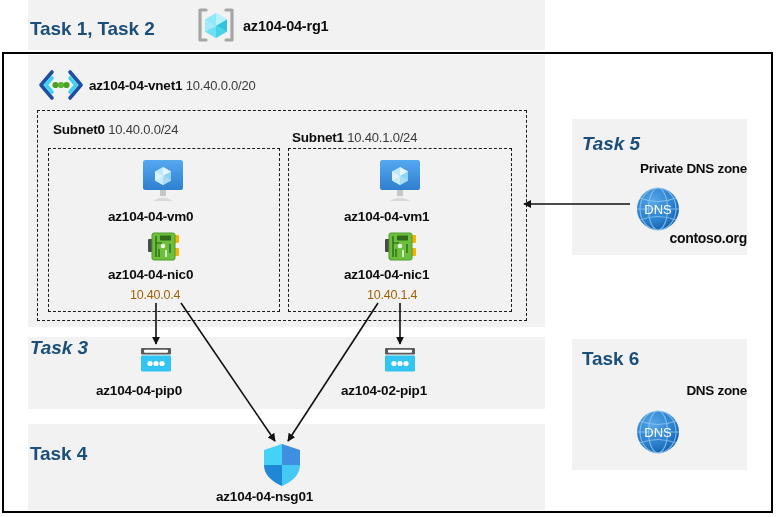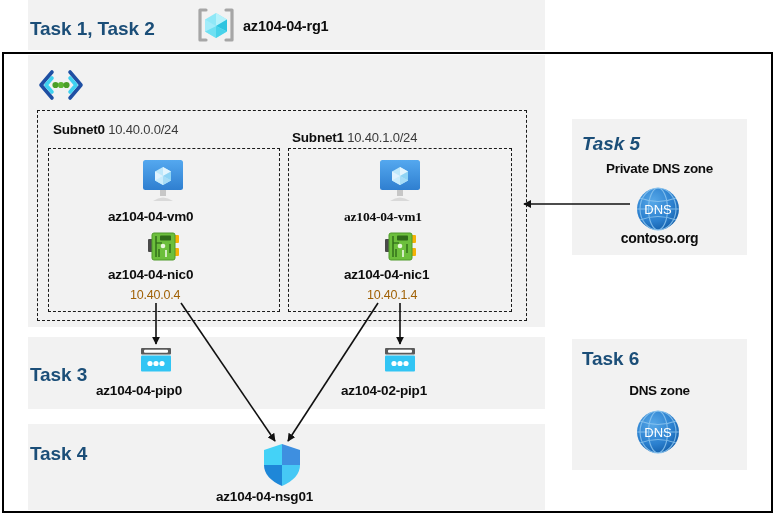--- a/index.html
+++ b/index.html
@@ -82,21 +82,21 @@
     font-weight: normal;
     color: #3a3a3a;
   }
   .zone-title {
     position: absolute;
     font-size: 13.5px;
     font-weight: bold;
     color: #0d0d0d;
     white-space: nowrap;
     letter-spacing: -0.3px;
-    text-align: center;
+    text-align: right;
   }
 
   
   .icon {
     position: absolute;
   }
   svg { display: block; overflow: visible; }
 
   
   #arrows {
@@ -139,20 +139,23 @@
       <path d="M14 2 L3 15 L14 28" fill="none" stroke="#1f4fa3" stroke-width="3.6" stroke-linecap="round" stroke-linejoin="round"></path>
       <path d="M14 8 L8 15 L14 22" fill="none" stroke="#3fd2f0" stroke-width="3.6" stroke-linecap="round" stroke-linejoin="round"></path>
       <path d="M32 2 L43 15 L32 28" fill="none" stroke="#1f4fa3" stroke-width="3.6" stroke-linecap="round" stroke-linejoin="round"></path>
       <path d="M32 8 L38 15 L32 22" fill="none" stroke="#3fd2f0" stroke-width="3.6" stroke-linecap="round" stroke-linejoin="round"></path>
       <circle cx="17.5" cy="15" r="3.1" fill="#4c9f27"></circle>
       <circle cx="23" cy="15" r="3.1" fill="#5cb531"></circle>
       <circle cx="28.5" cy="15" r="3.1" fill="#4c9f27"></circle>
     </svg>
   </div>
 
+  <div class="hdr-row" style="left:89px; top:76px;">
+    <span class="bold">az104-04-vnet1</span><span class="light">&nbsp;</span><span class="light">10.40.0.0/20</span>
+  </div>
 
   <div class="dashed" style="left:37px; top:110px; width:490px; height:211px;"></div>
 
   <div class="hdr-row" style="left:53px; top:120px;">
     <span class="bold">Subnet0</span><span class="light">&nbsp;</span><span class="light">10.40.0.0/24</span>
   </div>
 
   <div class="dashed" style="left:48px; top:148px; width:232px; height:164px;"></div>
 
   <div class="icon" style="left:134px; top:158px; width:58px; height:46px;">
@@ -216,21 +219,21 @@
       <polygon points="29,9 37,13.5 29,18" fill="#e3f5fe"></polygon>
       <polygon points="29,18 37,13.5 37,22.5" fill="#8fd4f5"></polygon>
       <polygon points="29,18 37,22.5 29,27" fill="#a6dcf7"></polygon>
       <polygon points="29,18 29,27 21,22.5" fill="#c9ecfc"></polygon>
       <polygon points="29,18 21,22.5 21,13.5" fill="#dff2fe"></polygon>
       <rect x="26" y="32" width="6" height="6" fill="#c7c7c7"></rect>
       <path d="M19 43 Q29 36 39 43 Z" fill="#d9d9d9"></path>
     </svg>
   </div>
 
-  <div class="res-name" style="left:344px; top:209px;font-family:Liberation Serif, serif;">az104-04-vm1</div>
+  <div class="res-name" style="left:344px; top:209px;">az104-04-vm1</div>
 
   <div class="icon" style="left:383px; top:231px; width:36px; height:32px;">
     <svg width="36" height="32" viewBox="0 0 36 32">
       <rect x="2" y="8" width="6" height="13" rx="1" fill="#4a4a4a"></rect>
       <rect x="27" y="4" width="6" height="8" rx="1" fill="#f5b207"></rect>
       <rect x="27" y="17" width="6" height="8" rx="1" fill="#f5b207"></rect>
       <rect x="6" y="2" width="23" height="27" rx="2" fill="#6cbf3c"></rect>
       <rect x="6" y="2" width="23" height="27" rx="2" fill="none" stroke="#4e9a2a" stroke-width="1"></rect>
       <rect x="14" y="4.5" width="11" height="5" rx="0.8" fill="#2f6b18"></rect>
       <circle cx="17" cy="15" r="2.3" fill="#e9f5dd"></circle>
@@ -240,21 +243,21 @@
       <path d="M24 13 L24 22" stroke="#2f6b18" stroke-width="1.4"></path>
       <path d="M10 12 L16 12" stroke="#2f6b18" stroke-width="1.2"></path>
     </svg>
   </div>
 
   <div class="res-name" style="left:344px; top:267px;">az104-04-nic1</div>
   <div class="ipaddr" style="left:367px; top:288px;">10.40.1.4</div>
 
   <div class="panel" style="left:28px; top:337px; width:517px; height:72px;"></div>
 
-  <div class="task-label" style="left:30px; top:364px;">Task 3</div>
+  <div class="task-label" style="left:30px; top:337px;font-style:italic;">Task 3</div>
 
   <div class="icon" style="left:139px; top:347px; width:34px; height:28px;">
     <svg width="34" height="28" viewBox="0 0 34 28">
       <rect x="2" y="1" width="30" height="6.5" rx="1" fill="#5a5a5a"></rect>
       <rect x="5" y="2.8" width="24" height="3" rx="1" fill="#ffffff"></rect>
       <rect x="2" y="8.5" width="30" height="16" rx="1" fill="#32c5f4"></rect>
       <circle cx="11" cy="16.5" r="2.6" fill="#ffffff"></circle>
       <circle cx="17" cy="16.5" r="2.6" fill="#ffffff"></circle>
       <circle cx="23" cy="16.5" r="2.6" fill="#ffffff"></circle>
     </svg>

